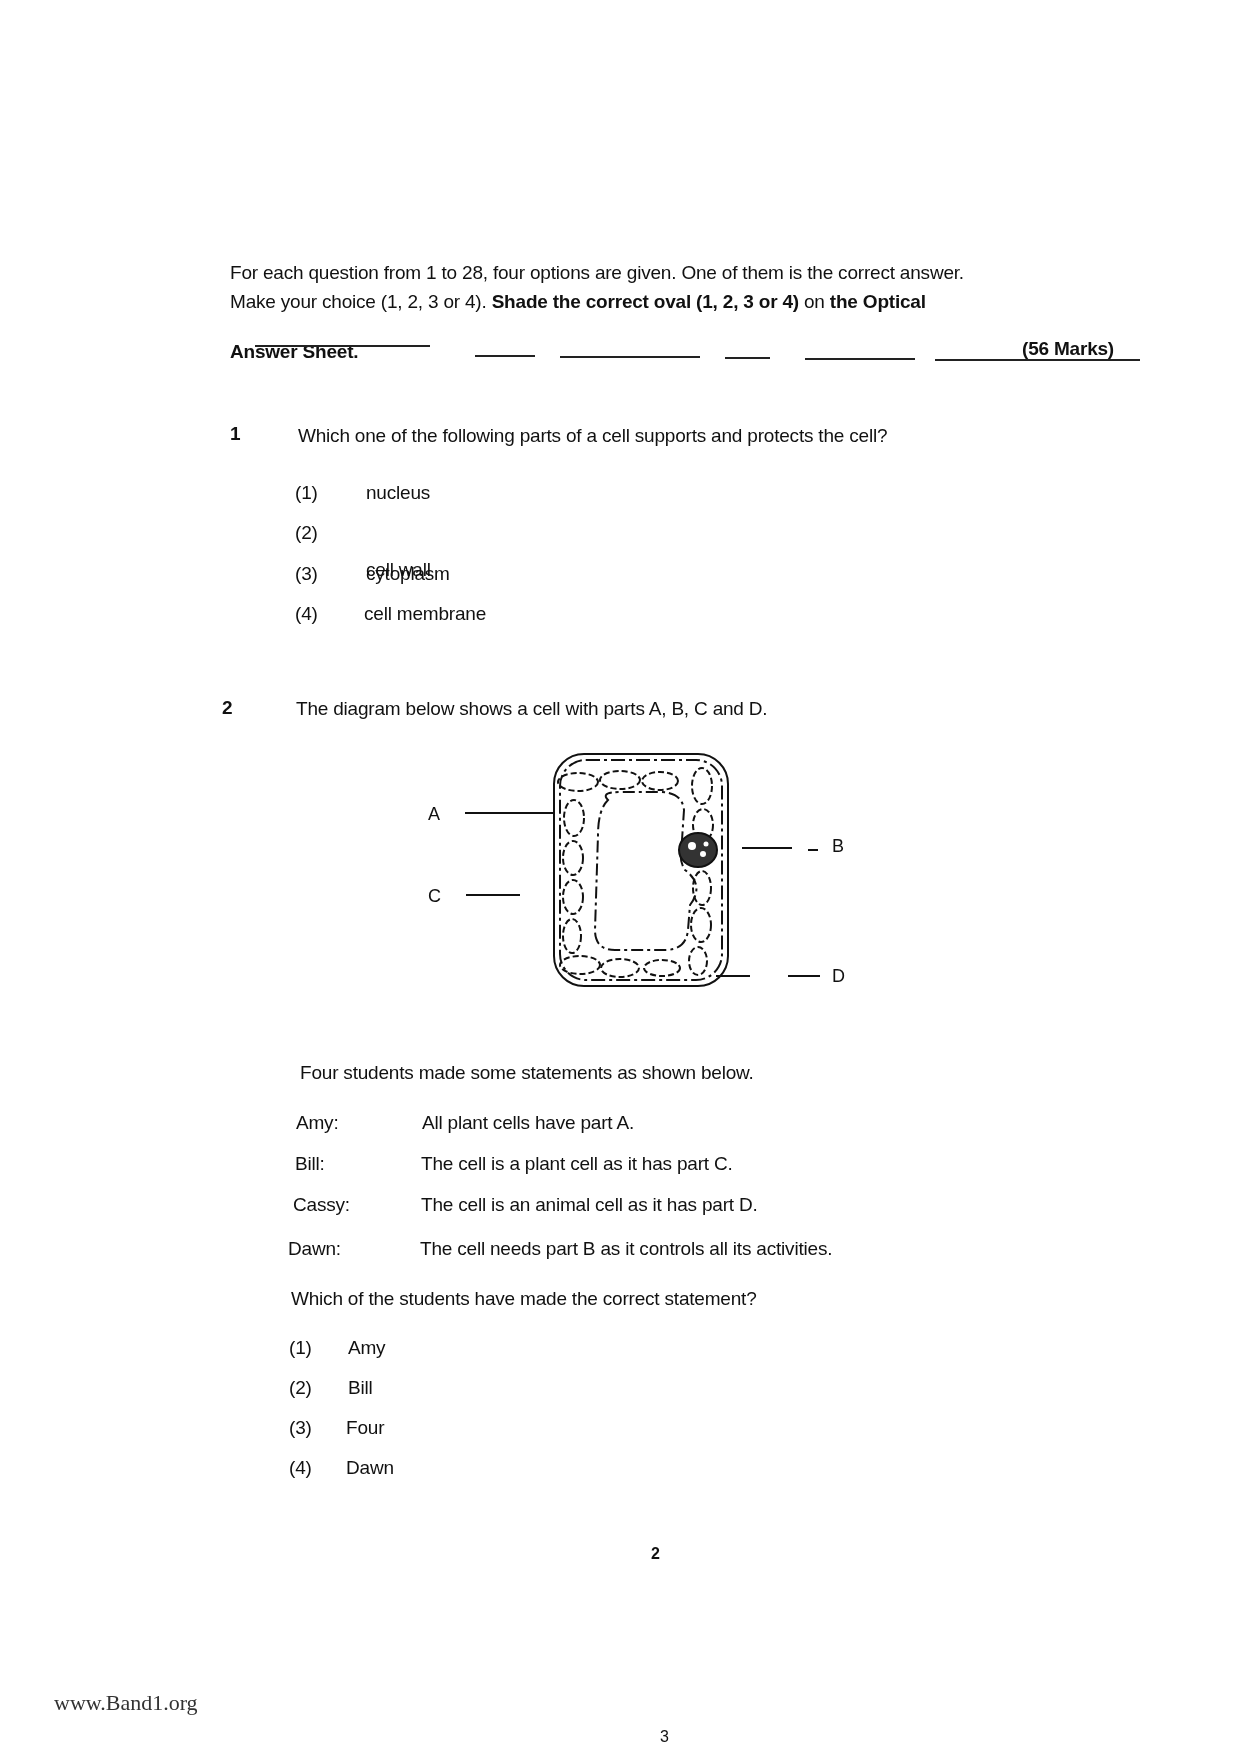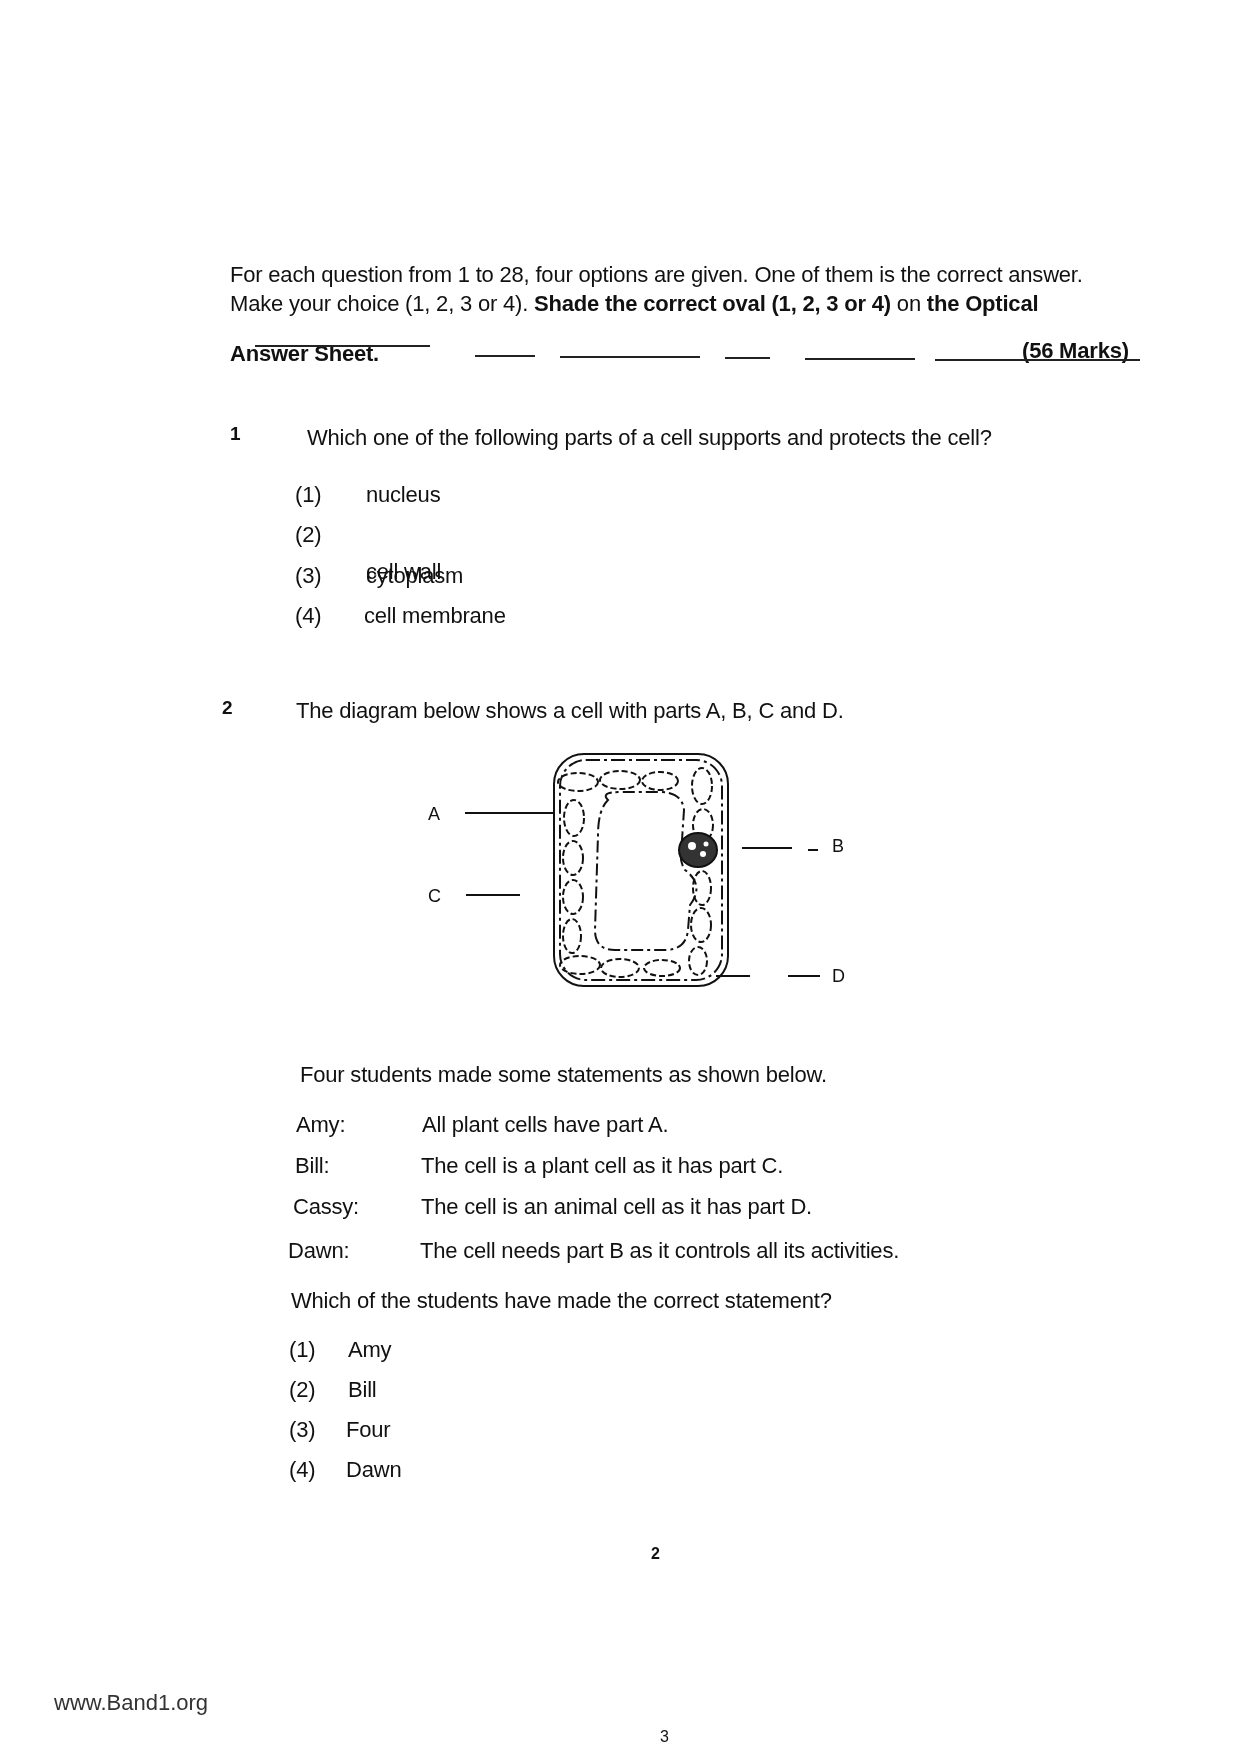--- a/index.html
+++ b/index.html
@@ -1,24 +1,24 @@
 <!DOCTYPE html>
 <html><head>
 <meta charset="utf-8">
 <style>
   html, body { margin: 0; padding: 0; background: #ffffff; }
   body { width: 1239px; height: 1754px; position: relative; overflow: hidden;
          font-family: "Liberation Sans", sans-serif; color: #111; }
   .abs { position: absolute; white-space: nowrap; }
-  .t { font-size: 22px; letter-spacing: -0.2px; }
+  .t { font-size: 19px; letter-spacing: -0.2px; }
   .b { font-weight: bold; }
   .num { font-size: 19px; font-weight: bold; }
   .divider-seg { position: absolute; height: 1.5px; background: #222; }
   #cell-diagram { position: absolute; left: 420px; top: 740px; }
-  .watermark { font-family: Liberation Sans, sans-serif; font-size: 22px; color: #333; }
+  .watermark { font-family: Liberation Serif, serif; font-size: 22px; color: #333; }
   .pagenum { font-size: 16px; font-weight: bold; }
 </style>
 </head>
 <body>
 
 <div>
   <div class="abs t" style="left:230px; top:262px;">For each question from 1 to 28, four options are given. One of them is the correct answer.</div>
   <div class="abs t" style="left:230px; top:291px;">
     <span>Make your choice (1, 2, 3 or 4). </span><span class="b">Shade the correct oval (1, 2, 3 or 4)</span><span> on </span><span class="b">the Optical</span>
   </div>
@@ -30,21 +30,21 @@
     <div class="divider-seg" style="left:475px; top:355px; width:60px;"></div>
     <div class="divider-seg" style="left:560px; top:356px; width:140px;"></div>
     <div class="divider-seg" style="left:725px; top:357px; width:45px;"></div>
     <div class="divider-seg" style="left:805px; top:358px; width:110px;"></div>
     <div class="divider-seg" style="left:935px; top:359px; width:205px;"></div>
   </div>
 </div>
 
 <div>
   <div class="abs num" style="left:230px; top:423px;">1</div>
-  <div class="abs t" style="left:298px; top:425px;margin-left:9px;">Which one of the following parts of a cell supports and protects the cell?</div>
+  <div class="abs t" style="left:298px; top:425px;">Which one of the following parts of a cell supports and protects the cell?</div>
   <div>
     <div class="abs t" style="left:295px; top:482px;">(1)</div>
     <div class="abs t" style="left:366px; top:482px;">nucleus</div>
     <div class="abs t" style="left:295px; top:522px;">(2)</div>
     <div class="abs t" style="left:366px; top:522px;margin-top:37px;">cell wall</div>
     <div class="abs t" style="left:295px; top:563px;">(3)</div>
     <div class="abs t" style="left:366px; top:563px;">cytoplasm</div>
     <div class="abs t" style="left:295px; top:603px;">(4)</div>
     <div class="abs t" style="left:364px; top:603px;">cell membrane</div>
   </div>

